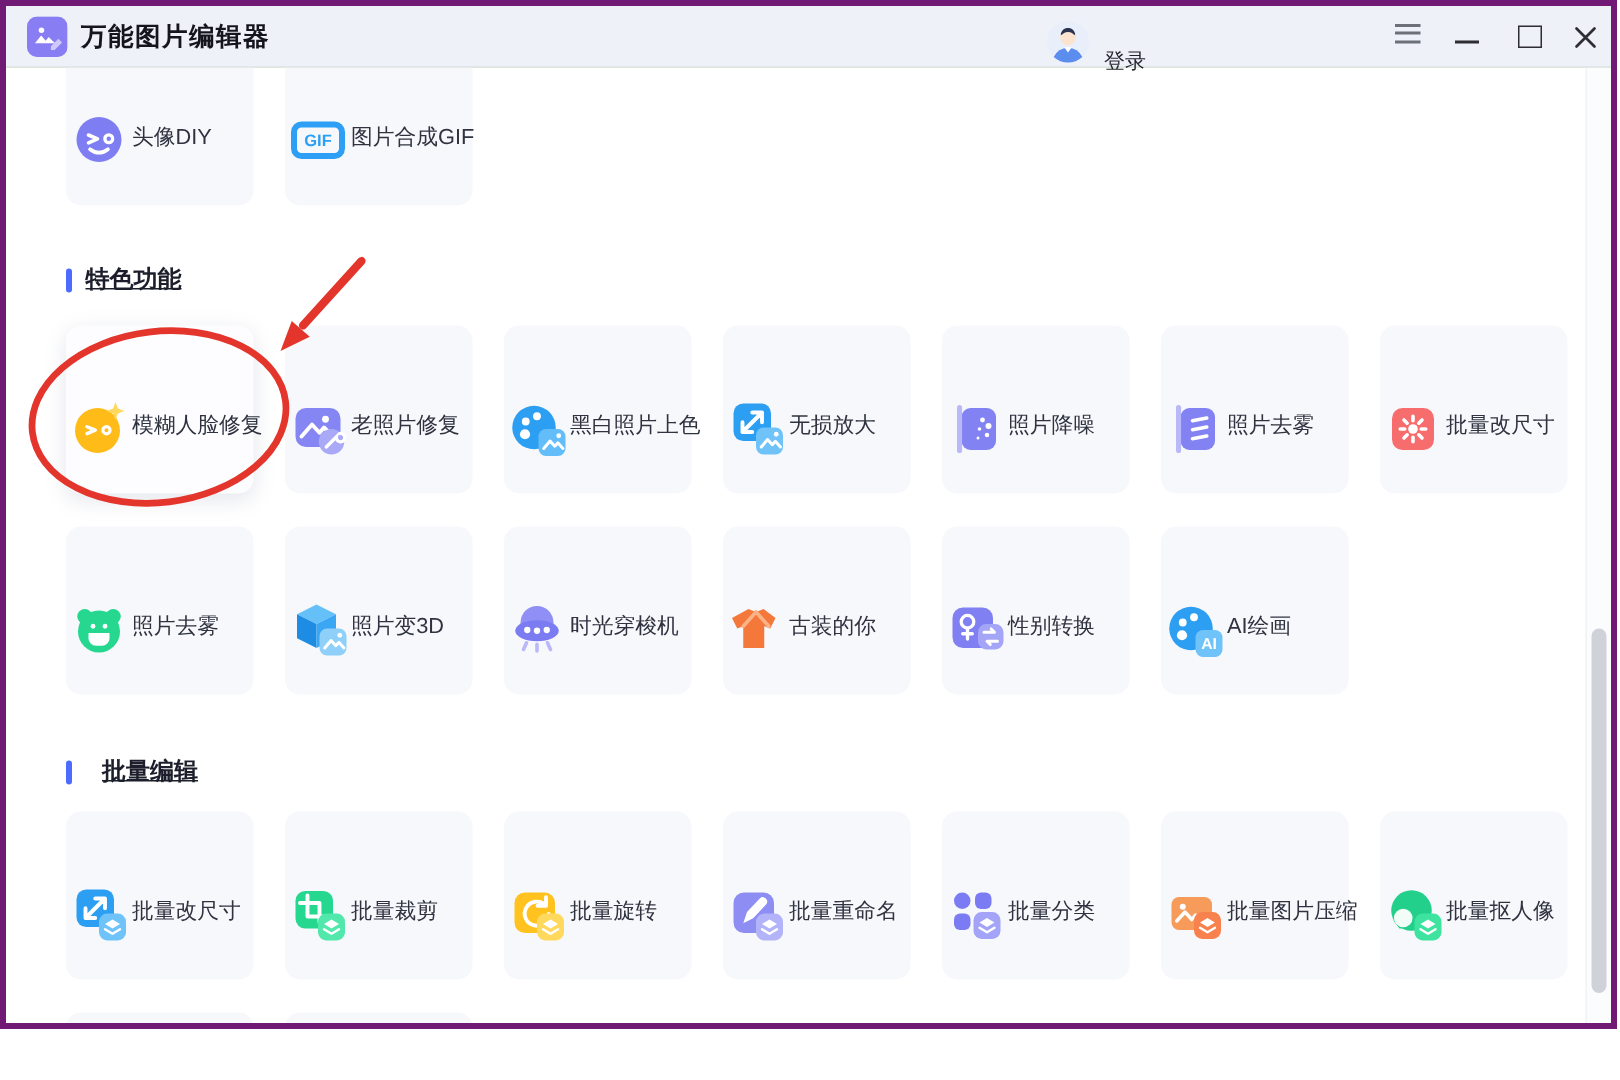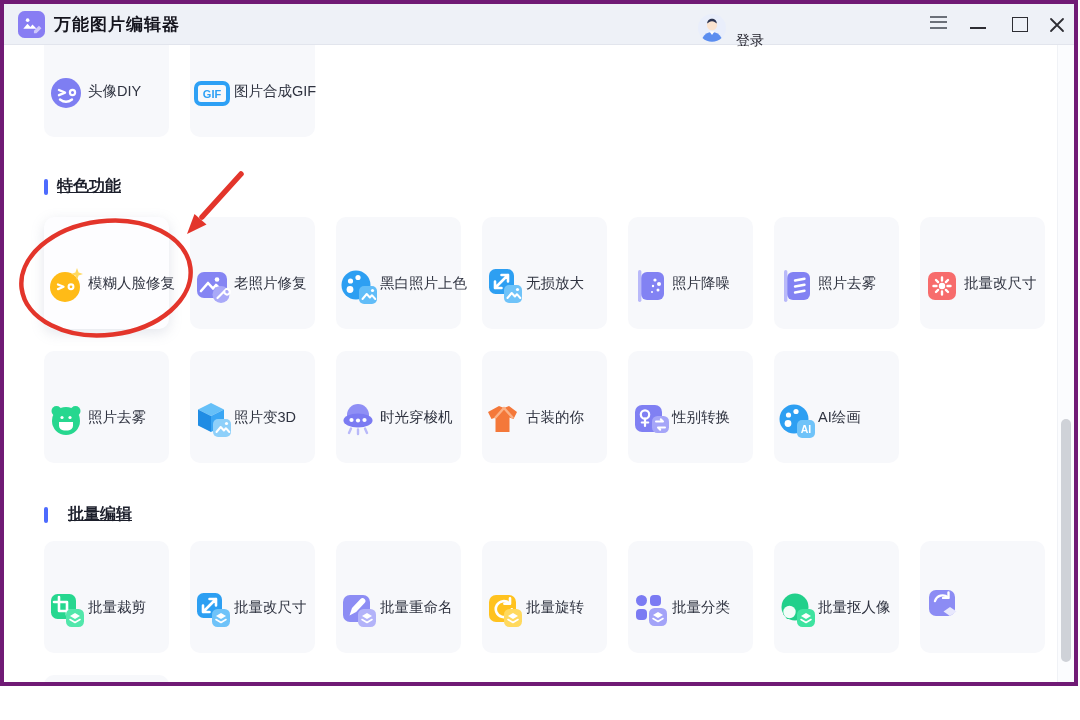--- a/index.html
+++ b/index.html
@@ -289,83 +289,96 @@
   </div>
         </div>
         <div class="section-header sh2">
           <span class="bar"></span>
           <span>批量编辑</span>
         </div>
         <div class="tiles s2">
           <div class="tile">
     <div class="tile-icon">
               <svg viewBox="0 0 44 44">
+                <rect x="7" y="5" width="25" height="25" rx="6.5" fill="#2d9ff2"></rect>
+                <path d="M13 24v-6.5M13 24h6.5M13 24L26 11m0 0h-6.5M26 11v6.5" fill="none" stroke="#fff" stroke-width="2.6" stroke-linecap="round" stroke-linejoin="round"></path>
+                <rect x="22" y="21" width="18" height="18" rx="5.5" fill="#6fc3f9"></rect>
+                <path d="M31 25l5 3-5 3-5-3z" fill="#fff"></path>
+                <path d="M26 31.5l5 3 5-3" fill="none" stroke="#fff" stroke-width="1.6" stroke-linecap="round" stroke-linejoin="round"></path>
+              </svg>
+            </div>
+    <div class="tile-label">批量改尺寸</div>
+  </div>
+          <div class="tile">
+    <div class="tile-icon">
+              <svg viewBox="0 0 44 44">
                 <rect x="7" y="6" width="25" height="25" rx="6.5" fill="#26d78f"></rect>
                 <path d="M15 9v14h14" fill="none" stroke="#fff" stroke-width="2.6" stroke-linecap="round" stroke-linejoin="round"></path>
                 <path d="M10 14h13v13" fill="none" stroke="#fff" stroke-width="2.6" stroke-linecap="round" stroke-linejoin="round"></path>
                 <rect x="22" y="21" width="18" height="18" rx="5.5" fill="#52e7ab"></rect>
                 <path d="M31 25l5 3-5 3-5-3z" fill="#fff"></path>
                 <path d="M26 31.5l5 3 5-3" fill="none" stroke="#fff" stroke-width="1.6" stroke-linecap="round" stroke-linejoin="round"></path>
               </svg>
             </div>
     <div class="tile-label">批量裁剪</div>
   </div>
           <div class="tile">
     <div class="tile-icon">
               <svg viewBox="0 0 44 44">
-                <rect x="7" y="5" width="25" height="25" rx="6.5" fill="#2d9ff2"></rect>
-                <path d="M13 24v-6.5M13 24h6.5M13 24L26 11m0 0h-6.5M26 11v6.5" fill="none" stroke="#fff" stroke-width="2.6" stroke-linecap="round" stroke-linejoin="round"></path>
-                <rect x="22" y="21" width="18" height="18" rx="5.5" fill="#6fc3f9"></rect>
-                <path d="M31 25l5 3-5 3-5-3z" fill="#fff"></path>
-                <path d="M26 31.5l5 3 5-3" fill="none" stroke="#fff" stroke-width="1.6" stroke-linecap="round" stroke-linejoin="round"></path>
-              </svg>
-            </div>
-    <div class="tile-label">批量改尺寸</div>
-  </div>
-          <div class="tile">
-    <div class="tile-icon">
-              <svg viewBox="0 0 44 44">
-                <rect x="7" y="7" width="27" height="27" rx="7" fill="#8d8df4"></rect>
-                <path d="M13.5 27.5l2.5-7.5 8.5-9a2.9 2.9 0 014.1 4.1l-8.5 9z" fill="#fff"></path>
-                <rect x="22" y="21" width="18" height="18" rx="5.5" fill="#b3b3f9"></rect>
-                <path d="M31 25l5 3-5 3-5-3z" fill="#fff"></path>
-                <path d="M26 31.5l5 3 5-3" fill="none" stroke="#fff" stroke-width="1.6" stroke-linecap="round" stroke-linejoin="round"></path>
-              </svg>
-            </div>
-    <div class="tile-label">批量重命名</div>
-  </div>
-          <div class="tile">
-    <div class="tile-icon">
-              <svg viewBox="0 0 44 44">
                 <rect x="7" y="7" width="27" height="27" rx="7" fill="#ffc21f"></rect>
                 <path d="M27.5 15.5a8 8 0 102.3 5.8" fill="none" stroke="#fff" stroke-width="2.6" stroke-linecap="round"></path>
                 <path d="M28 10.2v5.6h-5.6" fill="none" stroke="#fff" stroke-width="2.6" stroke-linecap="round" stroke-linejoin="round"></path>
                 <rect x="22" y="21" width="18" height="18" rx="5.5" fill="#ffd95e"></rect>
                 <path d="M31 25l5 3-5 3-5-3z" fill="#fff"></path>
                 <path d="M26 31.5l5 3 5-3" fill="none" stroke="#fff" stroke-width="1.6" stroke-linecap="round" stroke-linejoin="round"></path>
               </svg>
             </div>
     <div class="tile-label">批量旋转</div>
   </div>
           <div class="tile">
     <div class="tile-icon">
               <svg viewBox="0 0 44 44">
+                <rect x="7" y="7" width="27" height="27" rx="7" fill="#8d8df4"></rect>
+                <path d="M13.5 27.5l2.5-7.5 8.5-9a2.9 2.9 0 014.1 4.1l-8.5 9z" fill="#fff"></path>
+                <rect x="22" y="21" width="18" height="18" rx="5.5" fill="#b3b3f9"></rect>
+                <path d="M31 25l5 3-5 3-5-3z" fill="#fff"></path>
+                <path d="M26 31.5l5 3 5-3" fill="none" stroke="#fff" stroke-width="1.6" stroke-linecap="round" stroke-linejoin="round"></path>
+              </svg>
+            </div>
+    <div class="tile-label">批量重命名</div>
+  </div>
+          <div class="tile">
+    <div class="tile-icon">
+              <svg viewBox="0 0 44 44">
                 <circle cx="13.5" cy="12.5" r="5.5" fill="#7b7bf3"></circle>
                 <rect x="22" y="7" width="11" height="11" rx="4" fill="#7b7bf3"></rect>
                 <rect x="8" y="21" width="11" height="11" rx="4" fill="#7b7bf3"></rect>
                 <rect x="21" y="20" width="18" height="18" rx="5.5" fill="#a3a3f8"></rect>
                 <path d="M30 24l5 3-5 3-5-3z" fill="#fff"></path>
                 <path d="M25 30.5l5 3 5-3" fill="none" stroke="#fff" stroke-width="1.6" stroke-linecap="round" stroke-linejoin="round"></path>
               </svg>
             </div>
     <div class="tile-label">批量分类</div>
   </div>
           <div class="tile">
     <div class="tile-icon">
               <svg viewBox="0 0 44 44">
+                <rect x="7" y="10" width="27" height="22" rx="5" fill="#f79b5b"></rect>
+                <circle cx="14.5" cy="16.5" r="2" fill="#fff"></circle>
+                <path d="M10.5 26l5.5-6 4.5 5 2.5-3 5 5.5" fill="none" stroke="#fff" stroke-width="2.3" stroke-linecap="round" stroke-linejoin="round"></path>
+                <rect x="22" y="20" width="18" height="18" rx="5.5" fill="#f8824e"></rect>
+                <path d="M31 24l5 3-5 3-5-3z" fill="#fff"></path>
+                <path d="M26 30.5l5 3 5-3" fill="none" stroke="#fff" stroke-width="1.6" stroke-linecap="round" stroke-linejoin="round"></path>
+              </svg>
+            </div>
+    <div class="tile-label">批量图片压缩</div>
+  </div>
+          <div class="tile">
+    <div class="tile-icon">
+              <svg viewBox="0 0 44 44">
                 <circle cx="21" cy="19" r="13.5" fill="#22d08b"></circle>
                 <path d="M9 26c2-5 6-7.5 10-7 4 .4 6.5 2.6 8 6l-4 6H13z" fill="#22d08b"></path>
                 <circle cx="15.5" cy="24" r="6.2" fill="#f2fdf8"></circle>
                 <rect x="23" y="21" width="18" height="18" rx="5.5" fill="#3ee3a0"></rect>
                 <path d="M32 25l5 3-5 3-5-3z" fill="#fff"></path>
                 <path d="M27 31.5l5 3 5-3" fill="none" stroke="#fff" stroke-width="1.6" stroke-linecap="round" stroke-linejoin="round"></path>
               </svg>
             </div>
     <div class="tile-label">批量抠人像</div>
   </div>

